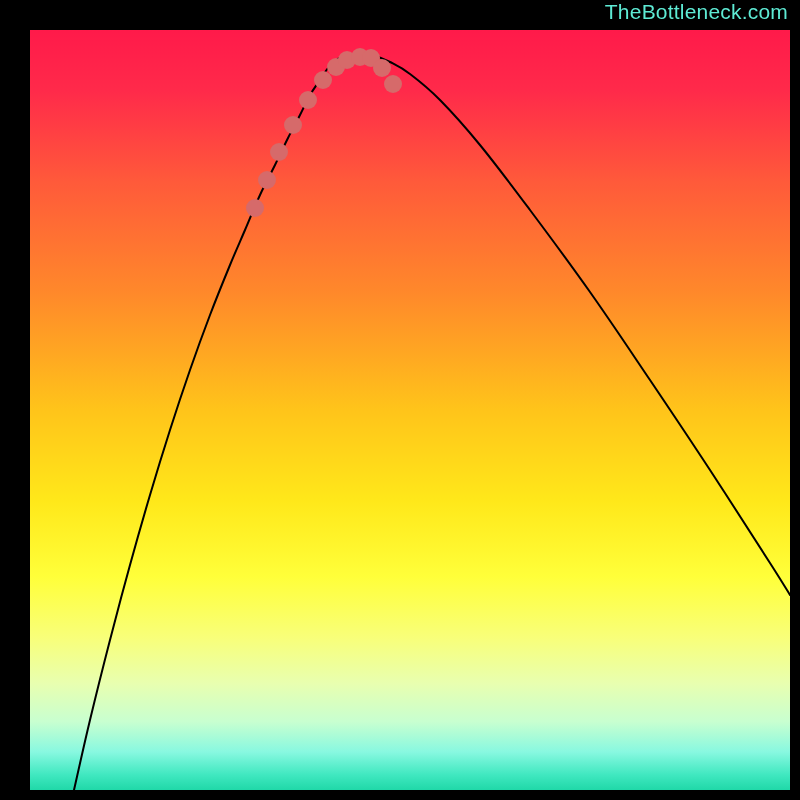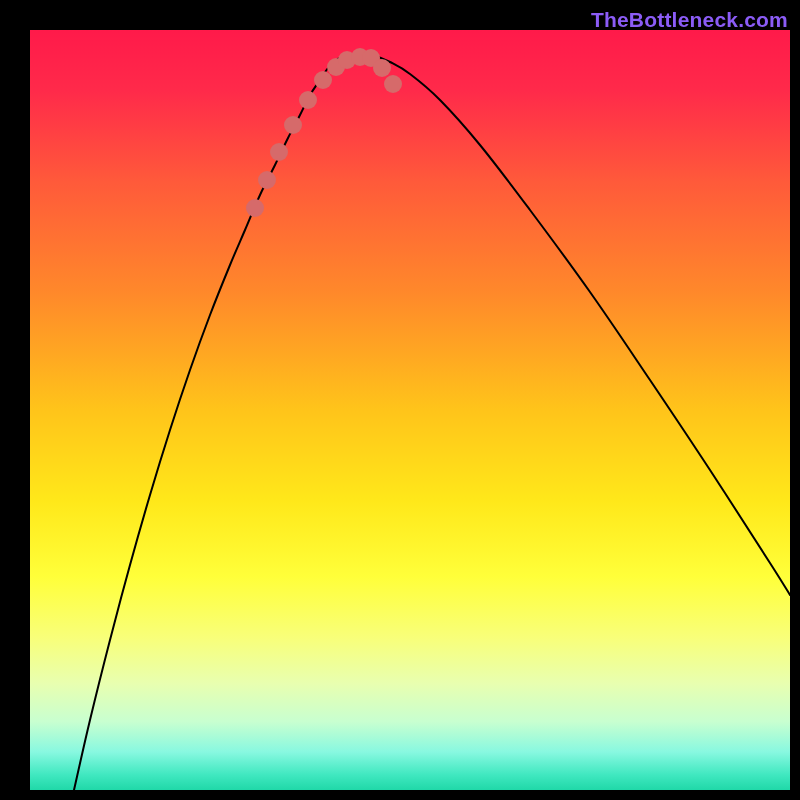--- a/index.html
+++ b/index.html
@@ -6,25 +6,25 @@
     margin: 0;
     padding: 0;
     width: 800px;
     height: 800px;
     background: #000;
     position: relative;
     font-family: Arial, sans-serif;
   }
   .watermark {
     position: absolute;
-    top: 8px;
+    top: 0;
     right: 12px;
-    color: #8b5cf6;
+    color: #5eead4;
     font-size: 21px;
-    font-weight: 700;
+    font-weight: 400;
     z-index: 10;
     letter-spacing: 0.2px;
   }
   .plot-area {
     position: absolute;
     left: 30px;
     top: 30px;
     width: 760px;
     height: 760px;
   }

